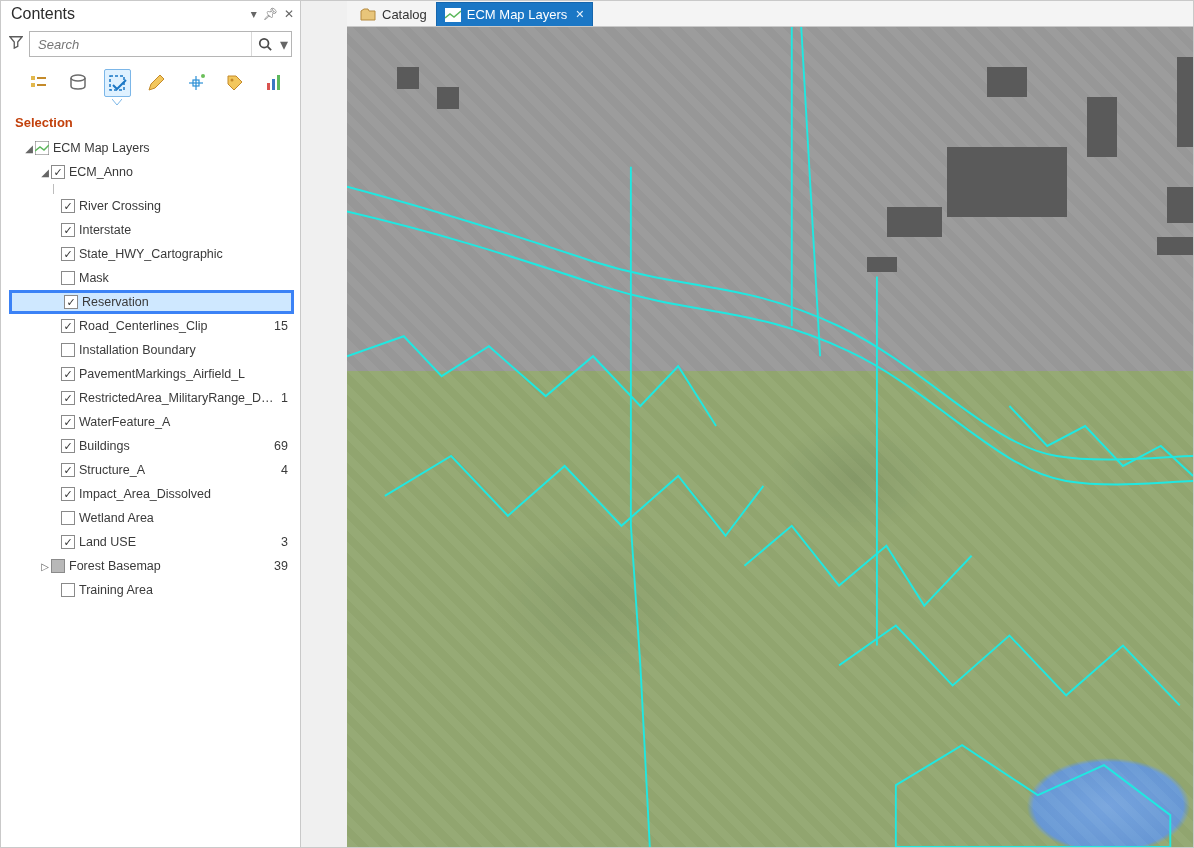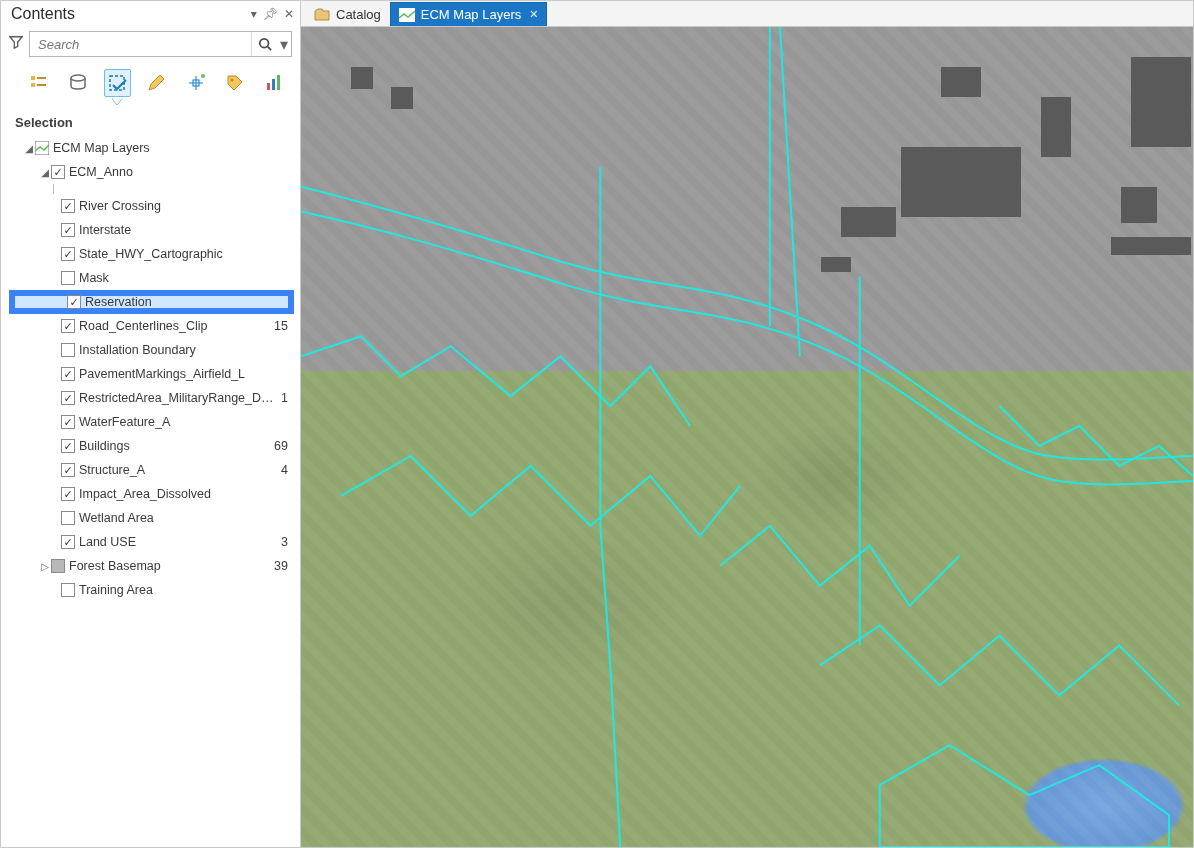--- a/index.html
+++ b/index.html
@@ -15,35 +15,35 @@
   .search-input { flex:1; border:none; outline:none; font-size:13px; padding:0 8px; font-style:italic; color:#4d7c0f;}
   .search-btn { width:26px; height:24px; display:flex; align-items:center; justify-content:center; border-left:1px solid #d9d9d9; cursor:pointer;}
   .search-btn svg{width:14px;height:14px;stroke:#4a4a4a;fill:none;stroke-width:2;}
   .search-dd { width:14px; display:flex; align-items:center; justify-content:center; color:#666;}
   .toolbar { display:flex; gap:12px; padding: 6px 12px 4px 24px; align-items:center;}
   .toolbar .tb { width:28px; height:28px; display:flex; align-items:center; justify-content:center; cursor:pointer; border:1px solid transparent; border-radius:2px;}
   .toolbar .tb.active { border:1px solid #7bb6e8; background:#dff1ff;}
   .toolbar svg { width:20px; height:20px; }
   .arrow-down-indicator{display:flex;justify-content:center;margin-top:-2px;}
   .arrow-down-indicator svg{width:10px;height:6px;}
-  .section-label { font-weight:600; font-size:13px; padding: 10px 10px 6px 14px; color:#404040;}
+  .section-label { font-weight:600; font-size:13px; padding: 10px 10px 6px 14px; color:#c2410c;}
   .tree { font-size:12.5px; color:#3a3a3a; padding: 0 6px 0 8px; user-select:none;}
   .row { display:flex; align-items:center; height:24px; padding-right:6px;}
   .row .twisty { width:12px; display:flex; justify-content:center; color:#666; font-size:10px;}
   .row .cb { width:14px; height:14px; border:1px solid #8a8a8a; margin-right:4px; display:flex; align-items:center; justify-content:center; background:#fff; cursor:pointer;}
   .row .cb.checked::after{content:"✓"; font-size:11px; line-height:1; color:#333;}
   .row .sq { width:14px; height:14px; background:#b8b8b8; border:1px solid #8a8a8a; margin-right:4px;}
   .row .sym { width:14px; height:14px; margin-right:4px; display:flex; align-items:center; justify-content:center;}
   .row .label { flex:1; white-space:nowrap; overflow:hidden; text-overflow:ellipsis;}
   .row .count { color:#3a3a3a; padding-left:6px;}
-  .row.selected { background:#cfe8ff; border:6px solid #3b82f6; height:24px;}
+  .row.selected { background:#cfe8ff; border:3px solid #3b82f6; height:24px;}
   .indent-1{padding-left:14px;} .indent-2{padding-left:30px;} .indent-3{padding-left:52px;} .indent-3b{padding-left:56px;}
   .connector { border-left:1px solid #bdbdbd; margin-left:44px; height:10px;}
 
-  .main { flex:1; display:flex; flex-direction:column; position:relative; background:#f0f0f0;}
+  .main { flex:1; display:flex; flex-direction:column; position:relative; background:#f0f0f0;padding-left:46px;}
   .tabbar { height:26px; display:flex; align-items:flex-end; background:#f4f4f4; border-bottom:1px solid #c9c9c9; padding-left:4px;}
   .tab { display:flex; align-items:center; height:24px; padding:0 8px; gap:6px; font-size:13px; border:1px solid transparent; border-bottom:none; cursor:pointer; background:#f4f4f4; color:#333;}
   .tab.active { background:#1b77c5; color:#fff; border:1px solid #1666ad; border-bottom:none;}
   .tab .ticon{width:16px;height:14px;display:flex;align-items:center;}
   .tab .close{font-size:11px; color:#e6f1fb; margin-left:2px; cursor:pointer;}
   .map-view { flex:1; position:relative; overflow:hidden; background:#9a9a9a;}
   .terrain { position:absolute; inset:0; background:
       radial-gradient(120px 80px at 60% 55%, rgba(0,0,0,0.08), transparent 70%),
       radial-gradient(160px 110px at 30% 70%, rgba(0,0,0,0.06), transparent 70%),
       radial-gradient(340px 200px at 90% 95%, #7aa6de 0%, #6a9ad6 22%, transparent 24%),

